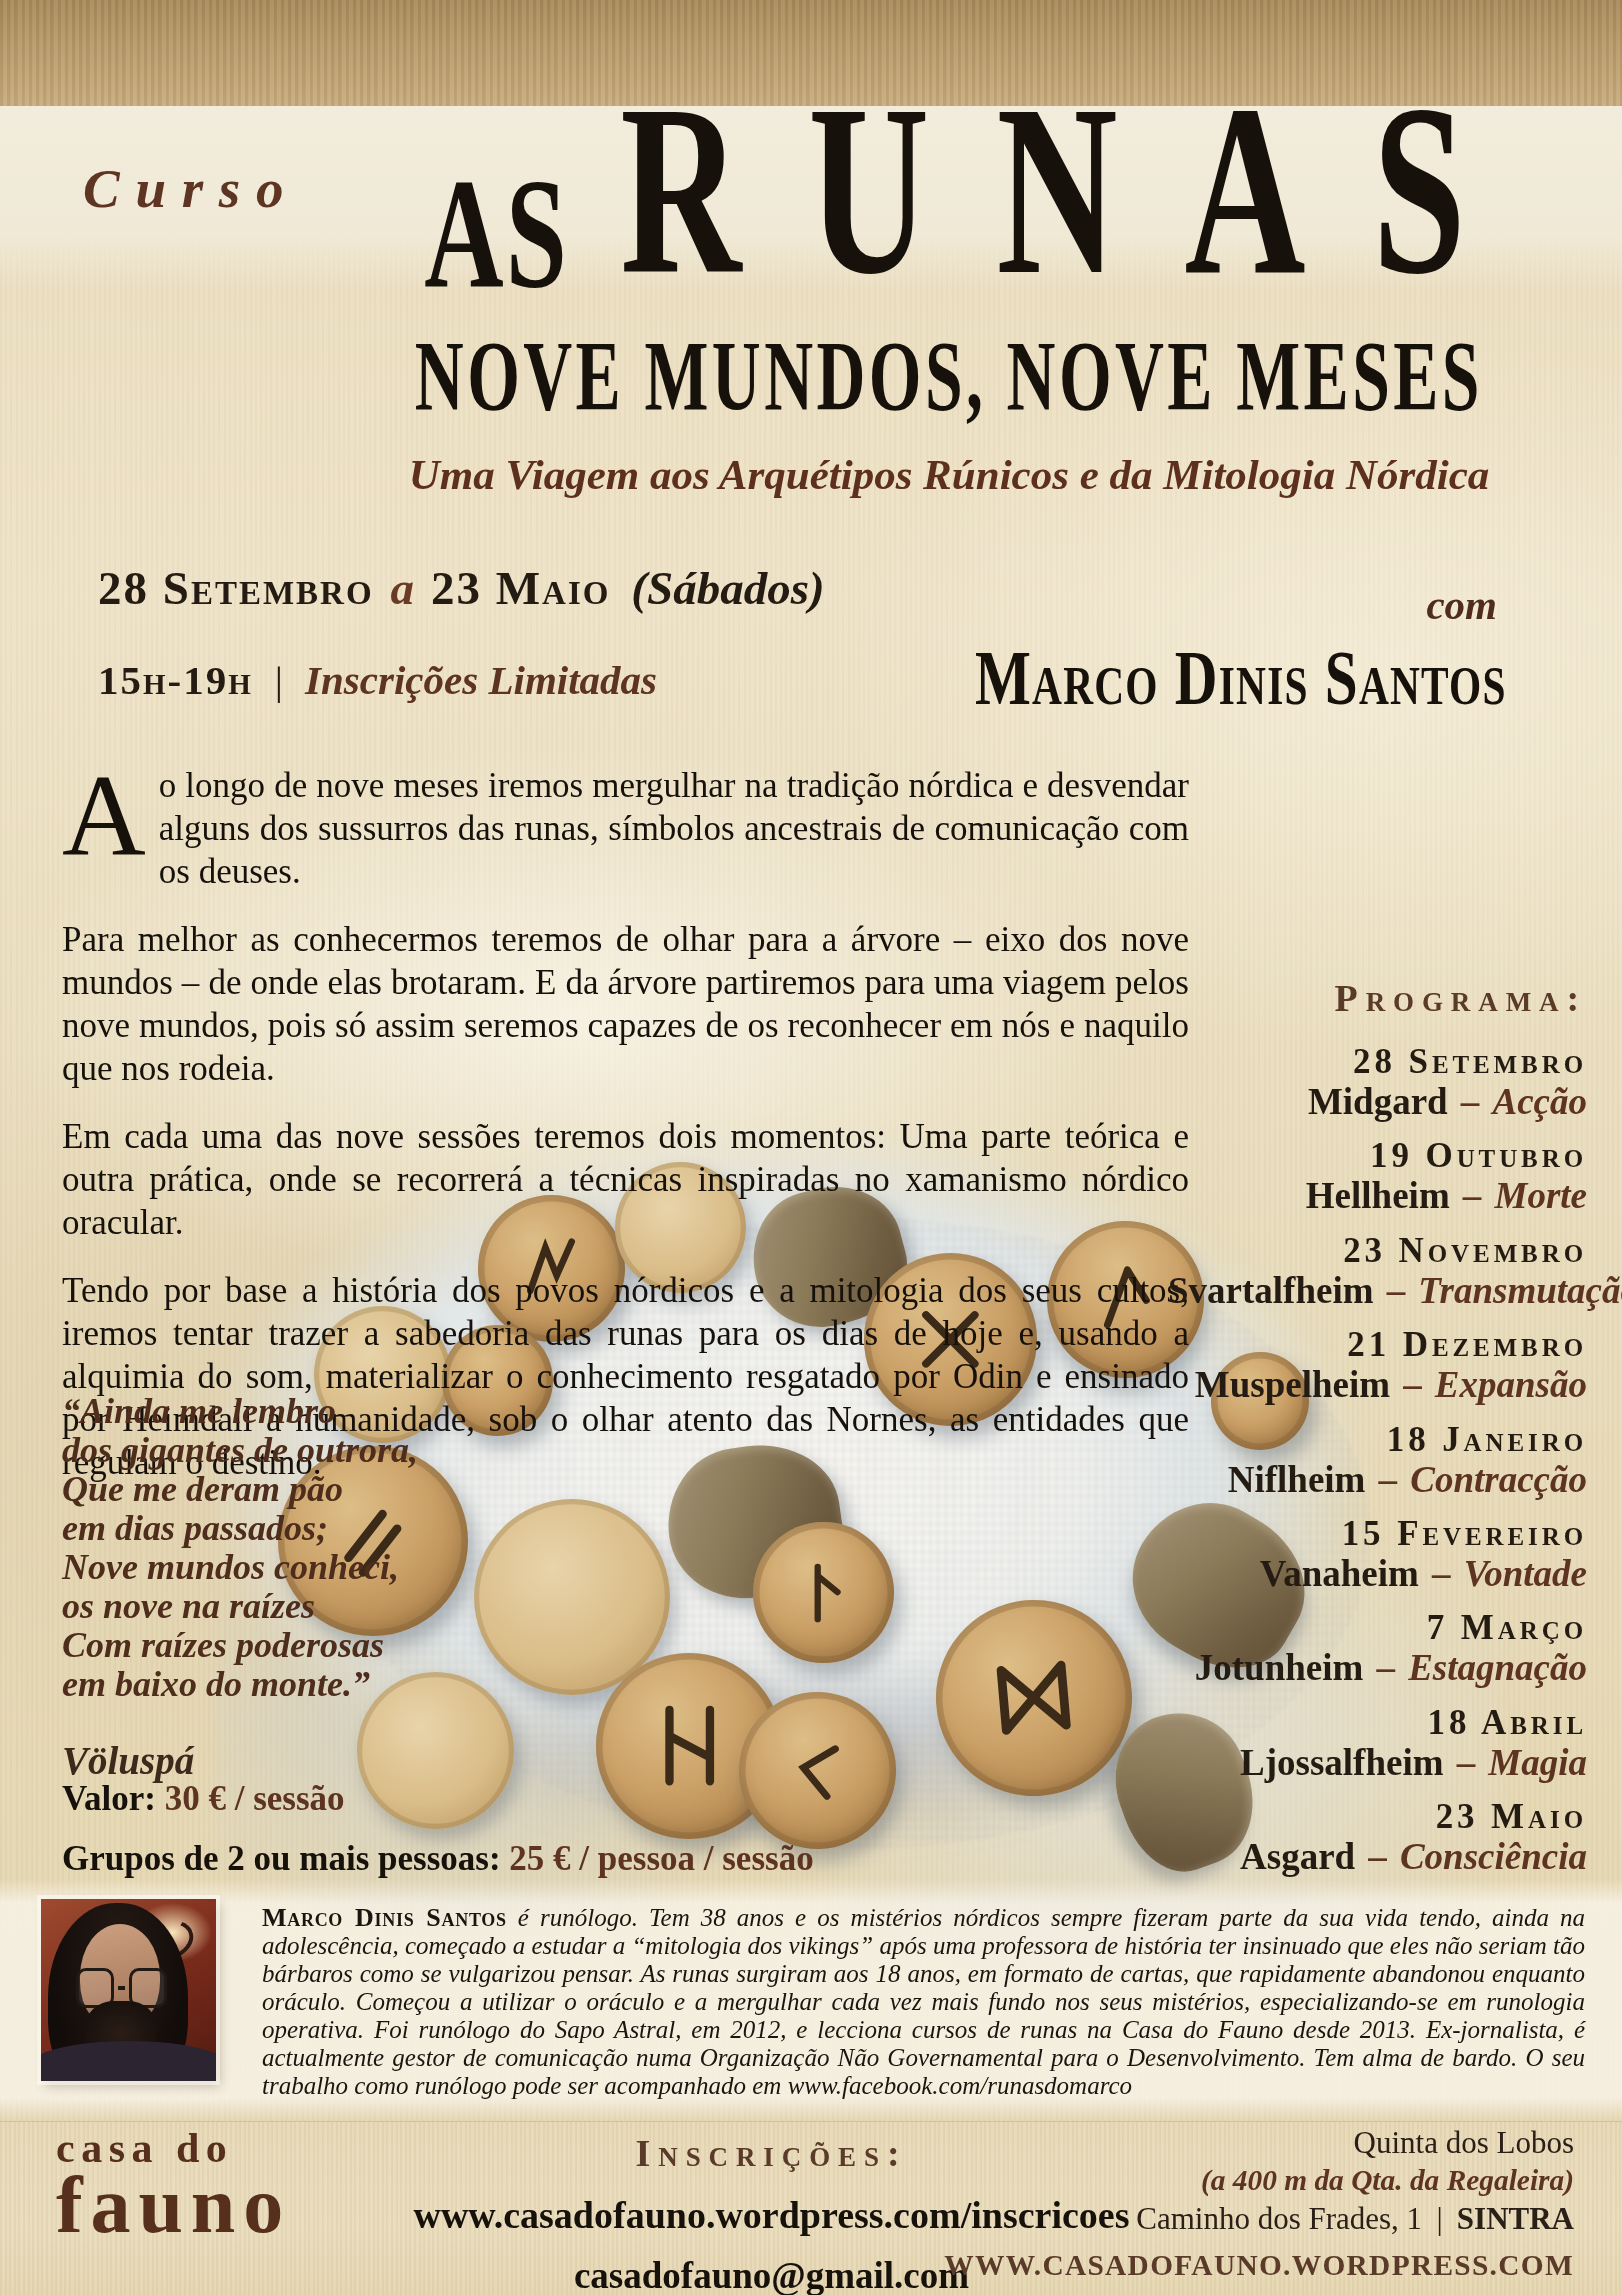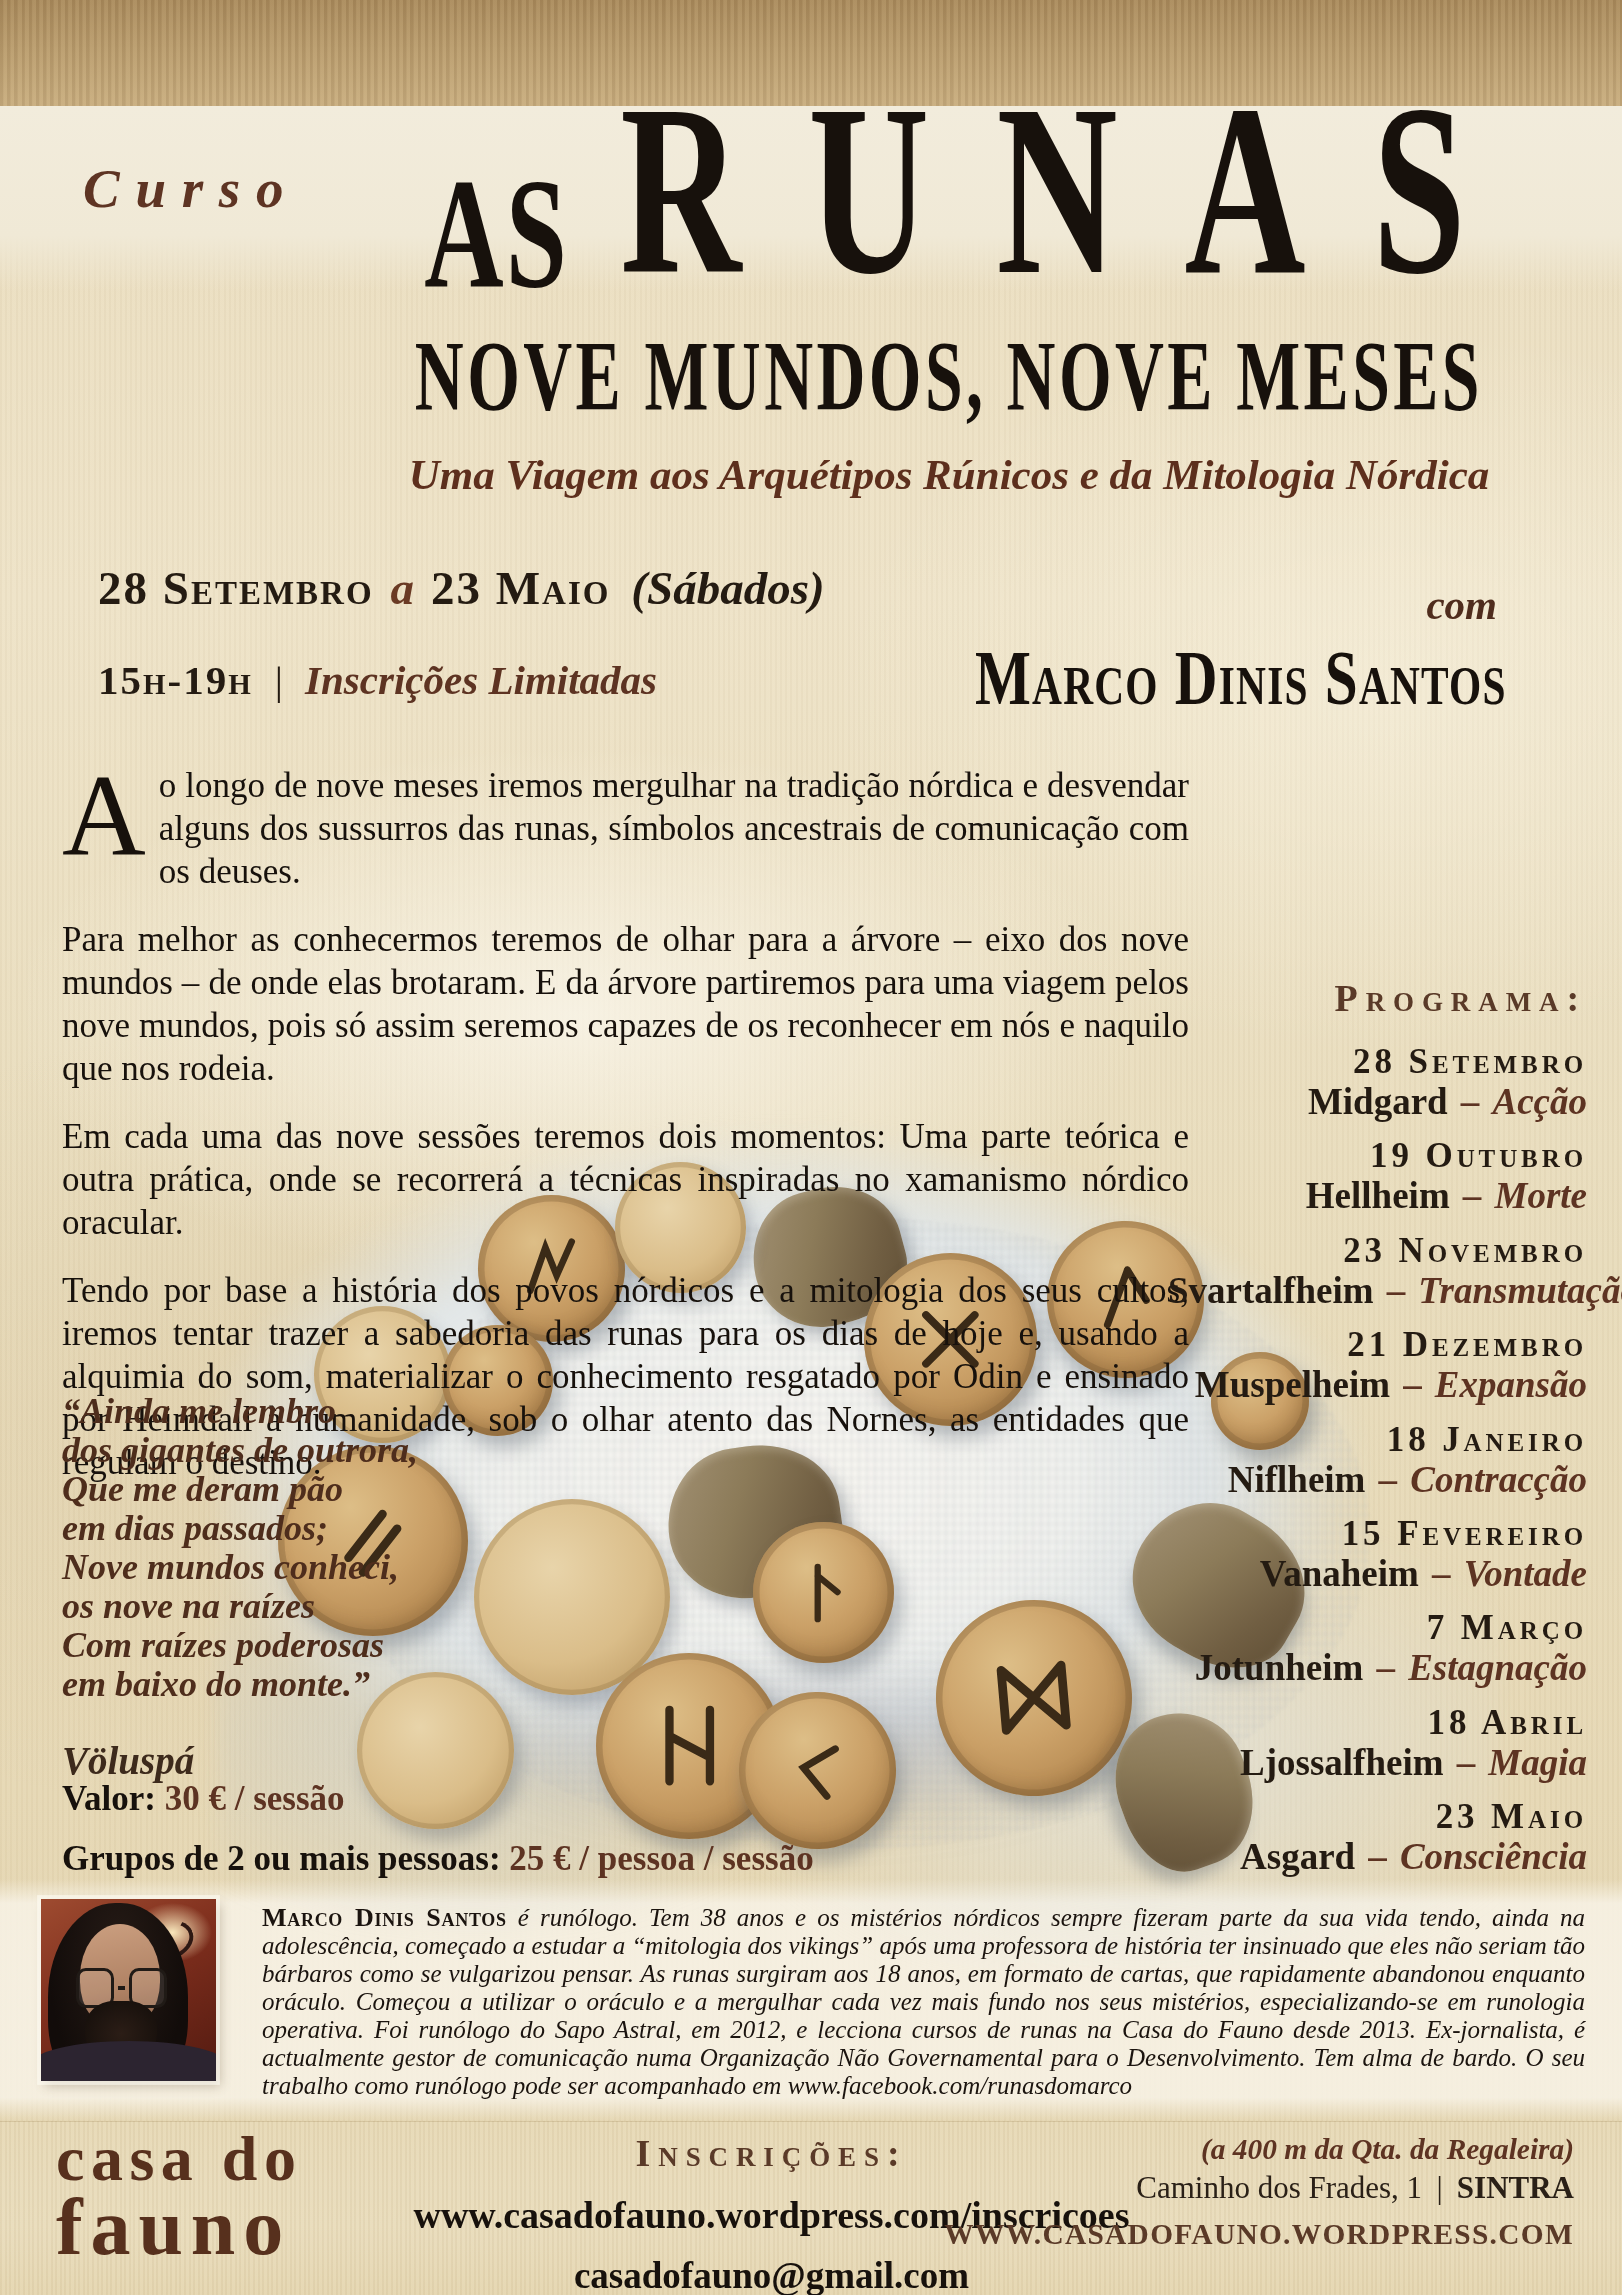--- a/index.html
+++ b/index.html
@@ -168,21 +168,21 @@
     background:radial-gradient(#2b1d16,#17100c 80%); border-radius:40% 40% 50% 50%;}
   .shoulder{ position:absolute; left:-6%; bottom:-4%; width:112%; height:26%;
     background:#2c2430; border-radius:50% 50% 0 0;}
 
   .bio-text{ left:262px; top:1904px; width:1323px; z-index:3;
     font-size:25px; line-height:28px; font-style:italic; text-align:justify; color:#1b140f;}
   .bio-name{ font-style:normal; font-weight:bold; font-variant:small-caps; font-size:26px; letter-spacing:0.7px;}
 
   
   .logo{ left:56px; top:2127px; color:#57301d; z-index:3; line-height:1;}
-  .logo-1{ font-size:64px; letter-spacing:6.5px; font-weight:600;}
+  .logo-1{ font-size:42px; letter-spacing:6.5px; font-weight:600;}
   .logo-2{ font-size:80px; letter-spacing:7.9px; font-weight:600; margin-top:-3.9px;}
   .inscr{ left:366px; top:2131px; width:811px; text-align:center; z-index:3;}
   .inscr-heading{ font-size:38px; font-weight:bold; font-variant:small-caps; letter-spacing:7.9px; color:#5a3a28;}
   .inscr-url{ font-size:38px; font-weight:bold; color:#17110c; margin-top:18.3px; white-space:nowrap;}
   .inscr-email{ font-size:37px; font-weight:bold; color:#17110c; margin-top:17px;}
   .address{ right:49px; top:2127px; text-align:right; z-index:3; line-height:1;}
   .addr-1{ font-size:31px; color:#2a2017;}
   .addr-2{ font-size:29.4px; font-weight:bold; font-style:italic; color:#5d3322; margin-top:7.9px;}
   .addr-3{ font-size:31px; color:#2a2017; margin-top:7.9px;}
   .addr-3 .city{ font-weight:bold;}
@@ -431,20 +431,21 @@
   <div class="abs logo">
     <div class="logo-1">casa do</div>
     <div class="logo-2">fauno</div>
   </div>
   <div class="abs inscr">
     <div class="inscr-heading">Inscrições:</div>
     <div class="inscr-url">www.casadofauno.wordpress.com/inscricoes</div>
     <div class="inscr-email">casadofauno@gmail.com</div>
   </div>
   <div class="abs address">
+    <div class="addr-1">Quinta dos Lobos</div>
     <div class="addr-2">(a 400 m da Qta. da Regaleira)</div>
     <div class="addr-3">
       <span>Caminho dos Frades, 1</span>
       <span class="sep">|</span>
       <span class="city">SINTRA</span>
     </div>
     <div class="addr-site">WWW.CASADOFAUNO.WORDPRESS.COM</div>
   </div>
 
 </div>

